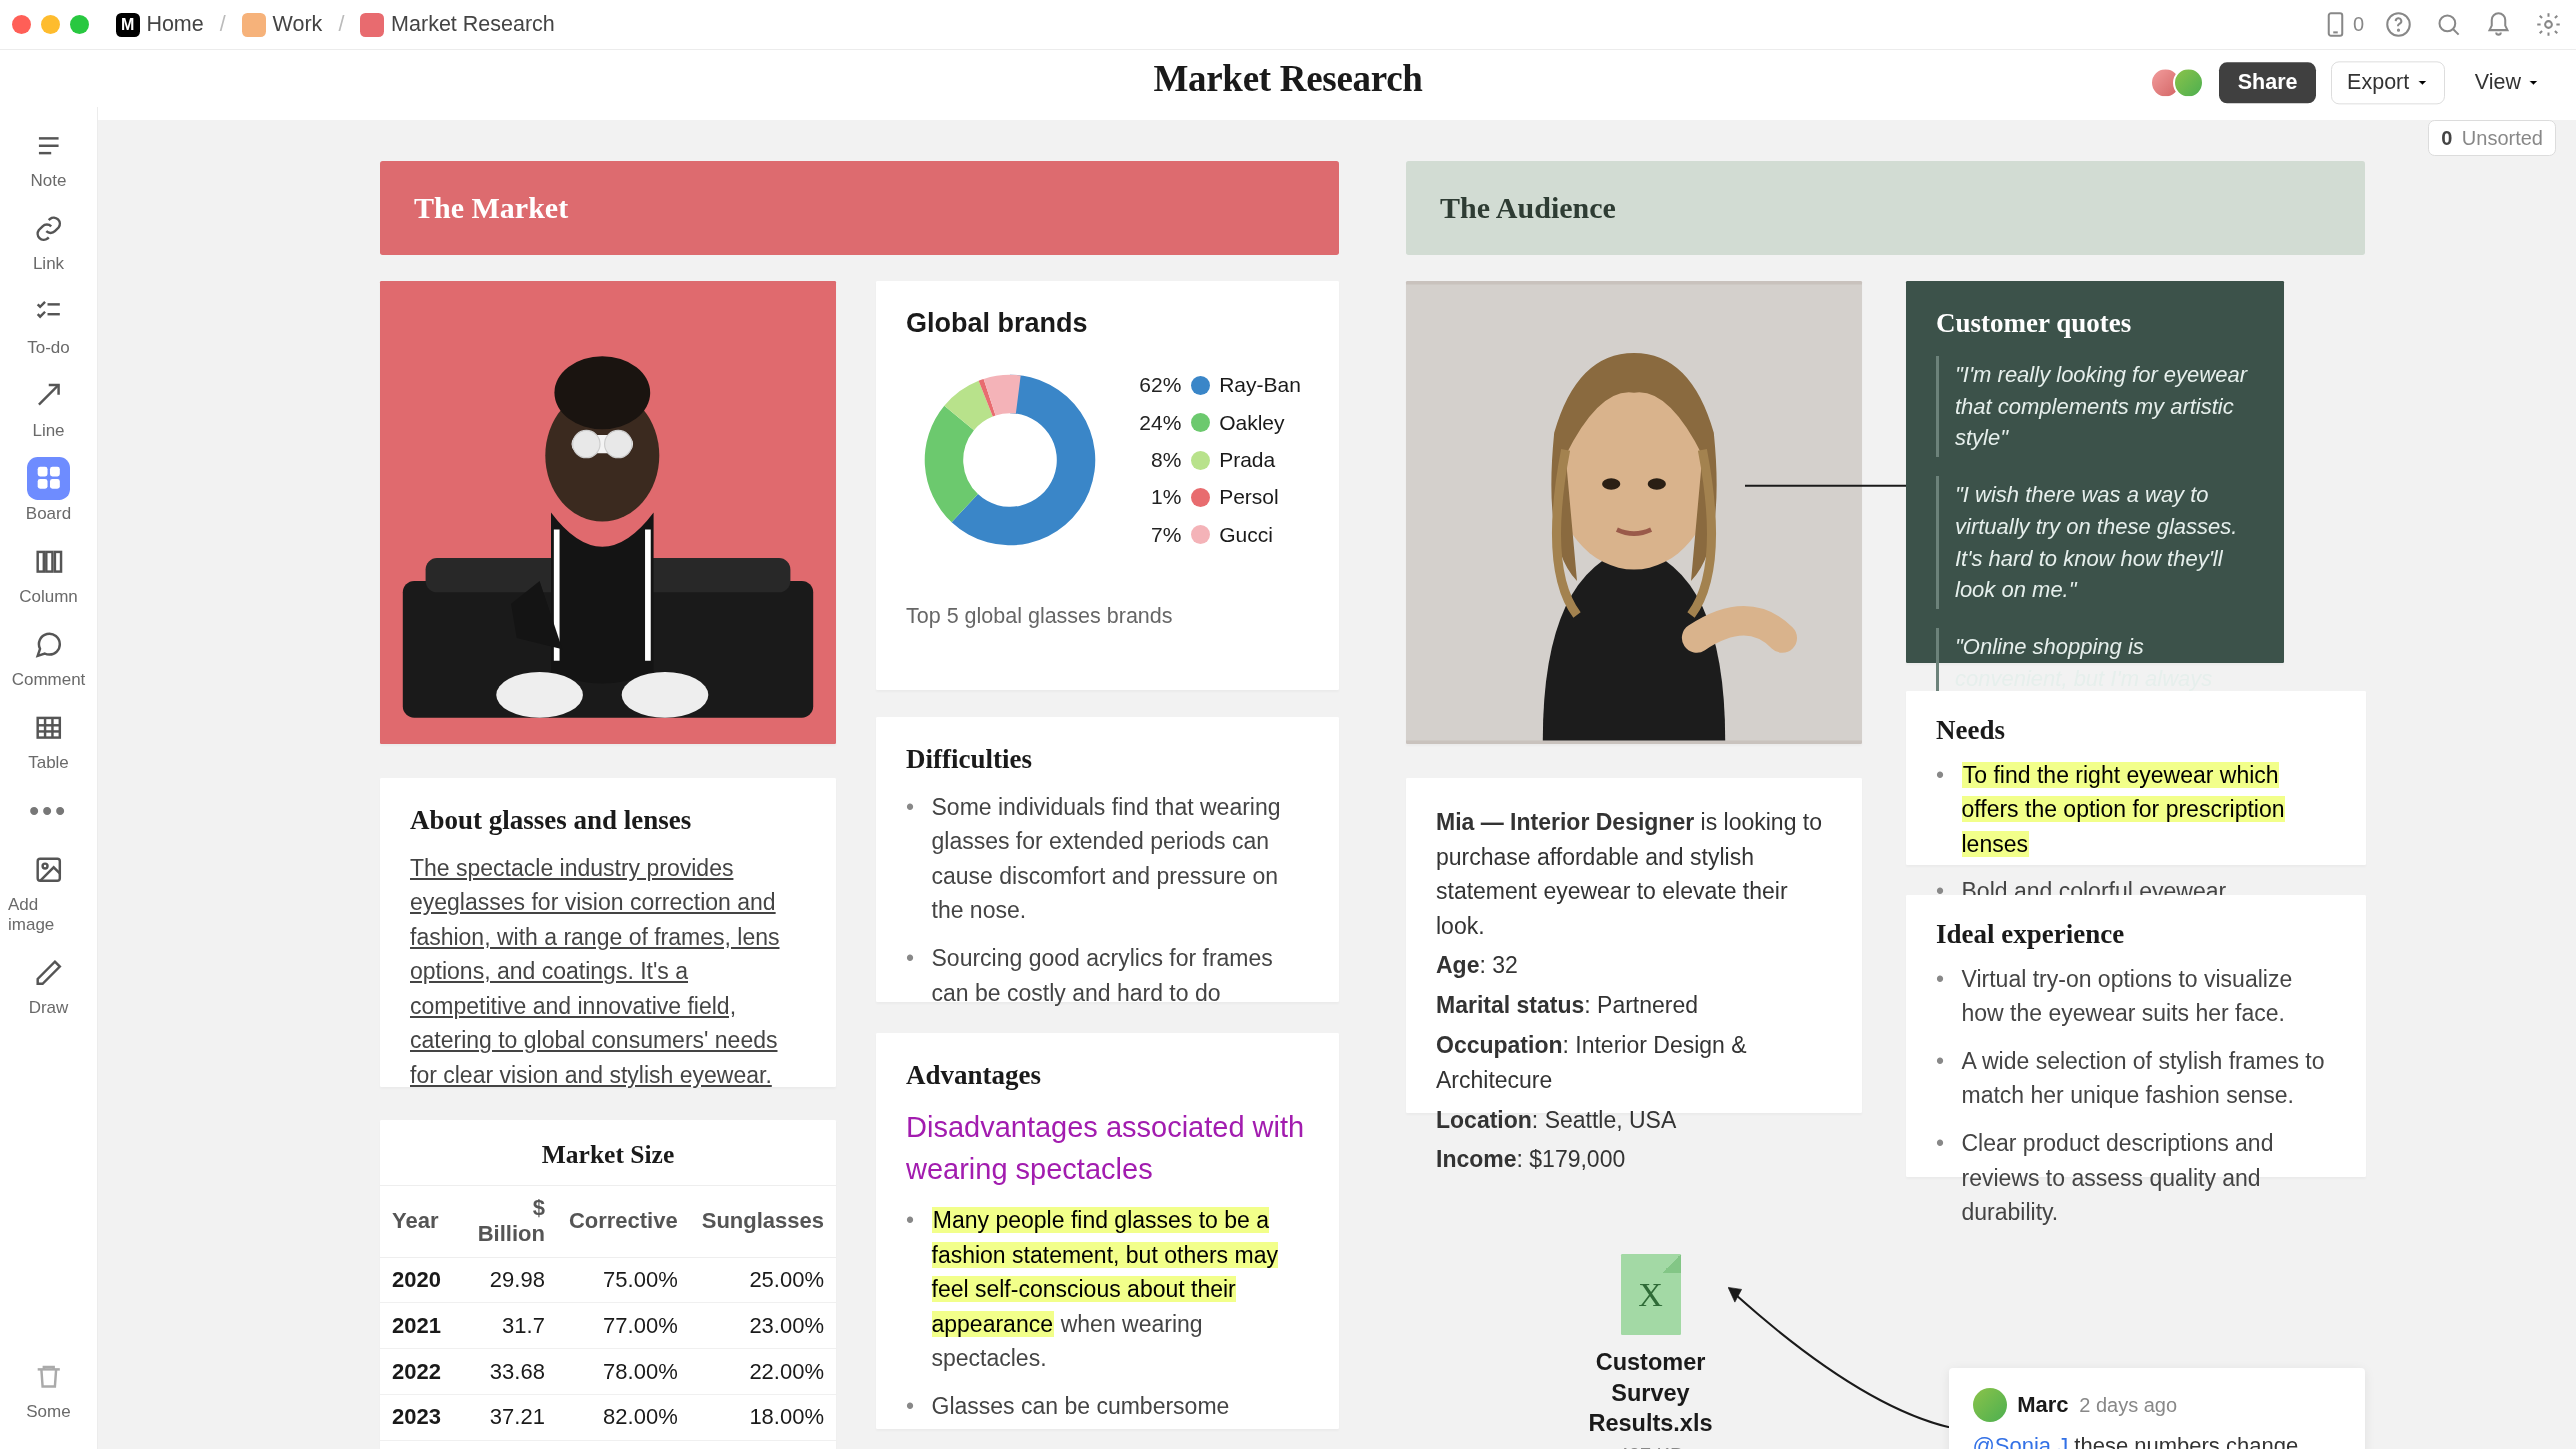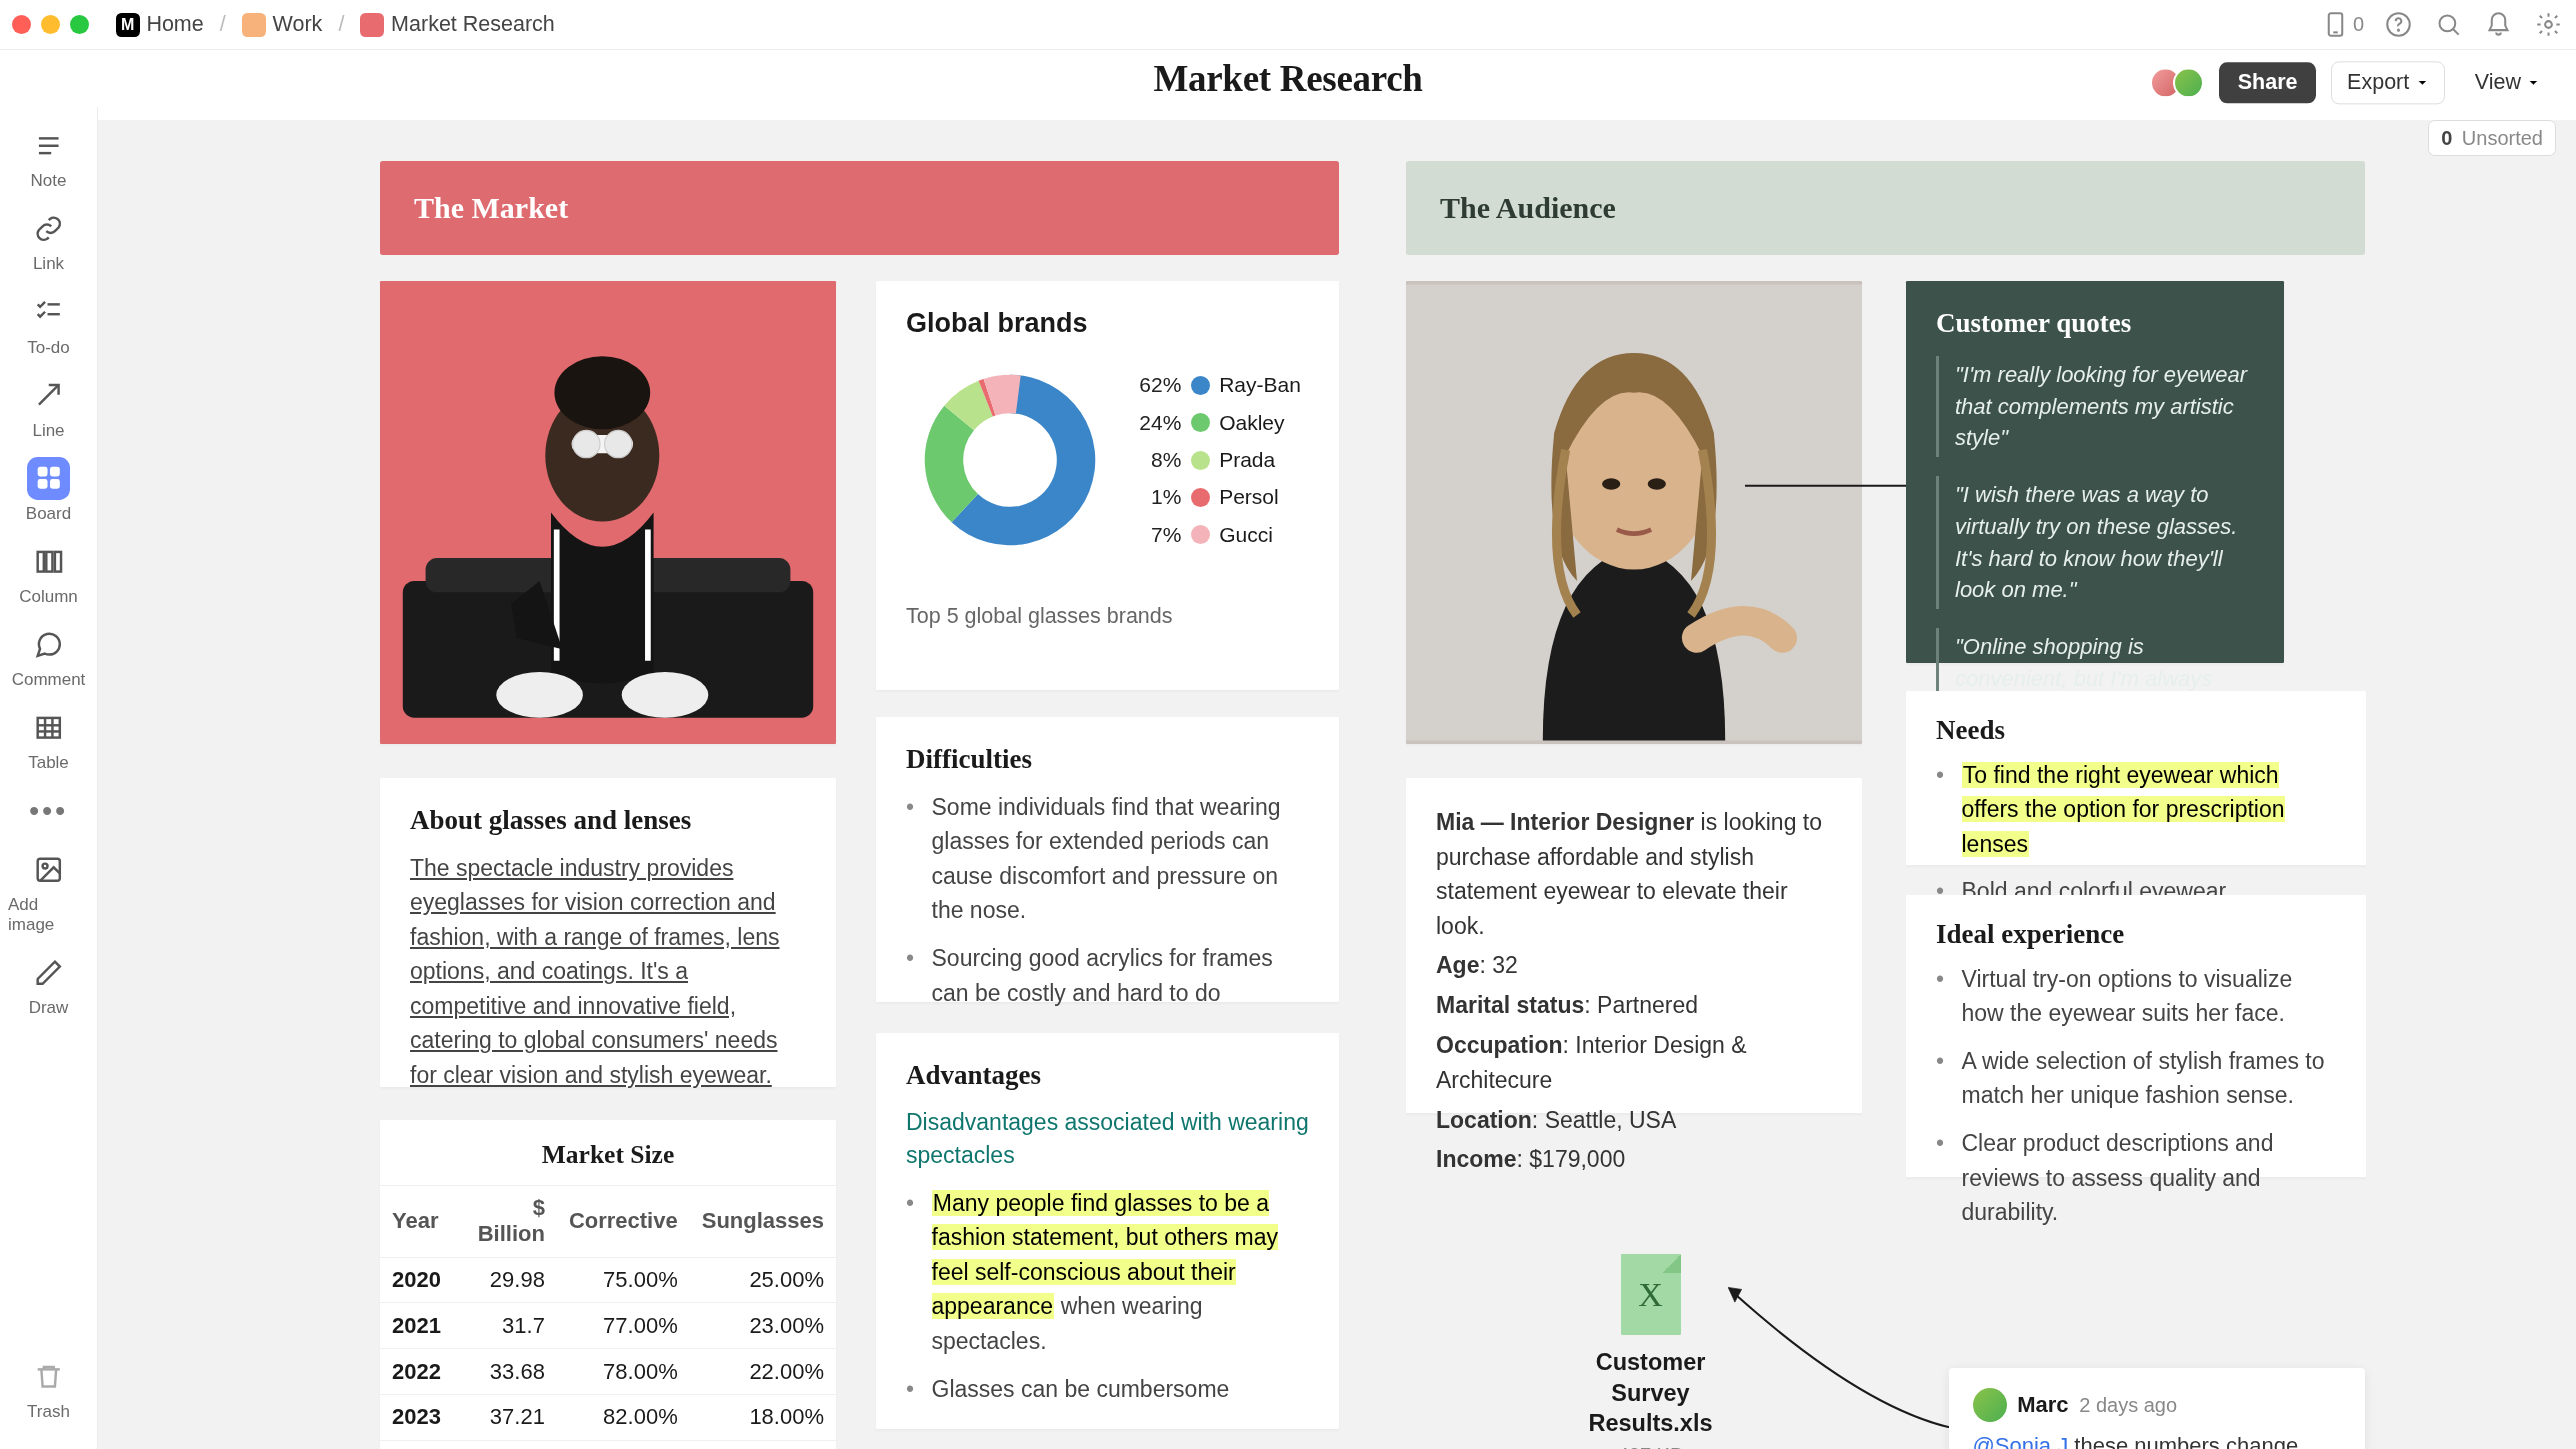--- a/index.html
+++ b/index.html
@@ -139,21 +139,21 @@
 .legend-row .sw{ width:19px; height:19px; border-radius:50%;}
 .brands-foot{ margin-top:40px; font-size:21.5px; color:#666;}
 
 .card-diff { left:778px; top:610px; width:463px; height:285px; padding:27px 30px;}
 .card-diff h3, .card-adv h3 { font-family:Georgia, serif; font-size:27px; margin-bottom:14.8px;}
 .card ul{ list-style:none;}
 .card ul.bullets li{ position:relative; padding-left:25.5px; font-size:23px; color:#444; line-height:1.5; margin-bottom:13.4px;}
 .card ul.bullets li::before{ content:"•"; position:absolute; left:0; top:0; color:#888; font-size:23px;}
 
 .card-adv { left:778px; top:926px; width:463px; height:396px; padding:27px 30px;}
-.card-adv .subtitle{ font-size:23px; color:#0f766e; line-height:1.45; margin-bottom:13.4px;}
+.card-adv .subtitle{ font-size:29px; color:#a21caf; line-height:1.45; margin-bottom:13.4px;}
 mark{ background:#f2ff8a; padding:0 1.3px;}
 
 
 .img-audience { left:1308px; top:174px; width:456px; height:463px; background:#c9c2bd; overflow:hidden;}
 .img-audience svg{ width:100%; height:100%;}
 
 .card-mia { left:1308px; top:671px; width:456px; height:335px; padding:27px 30px; font-size:23px; line-height:1.5; color:#333;}
 .card-mia .lead b{ font-weight:700;}
 .kv{ margin-top:5.4px;}
 .kv b{ font-weight:700;}
@@ -375,21 +375,21 @@
       <span>Draw</span>
     </div>
   <div class="tool trash">
       <div class="tool-icon-box">
         <svg viewBox="0 0 24 24">
           <path d="M3 6h18"></path>
           <path d="M8 6V4h8v2"></path>
           <path d="M6 6l1 14h10l1-14"></path>
         </svg>
       </div>
-      <span>Trash</span>
+      <span>Some</span>
     </div>
 </div>
 
 <div class="canvas">
 
   <div class="unsorted-pill">
     <b>0</b>
     <span style="margin-left:4px;">Unsorted</span>
   </div>
 

